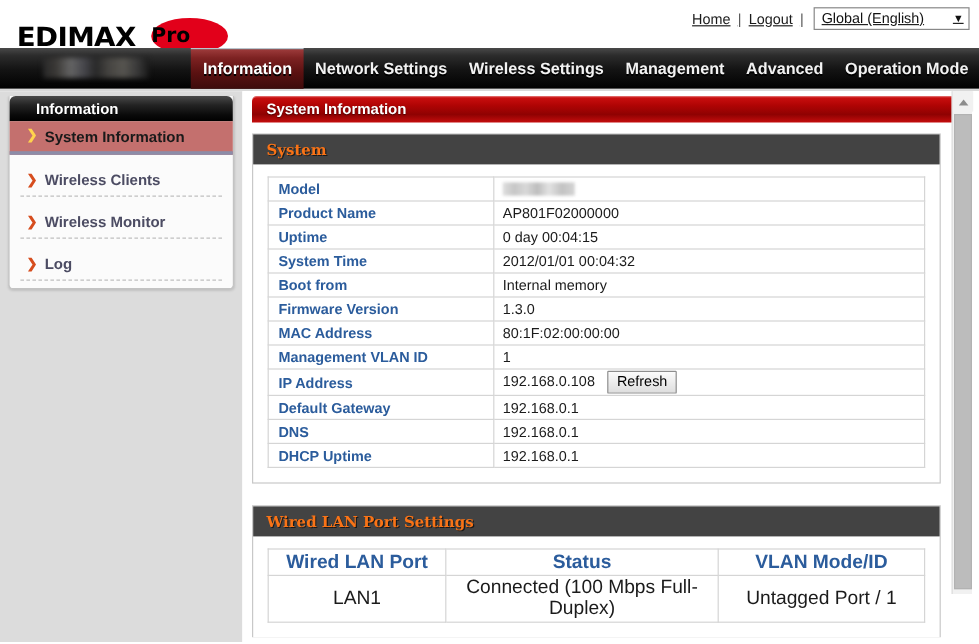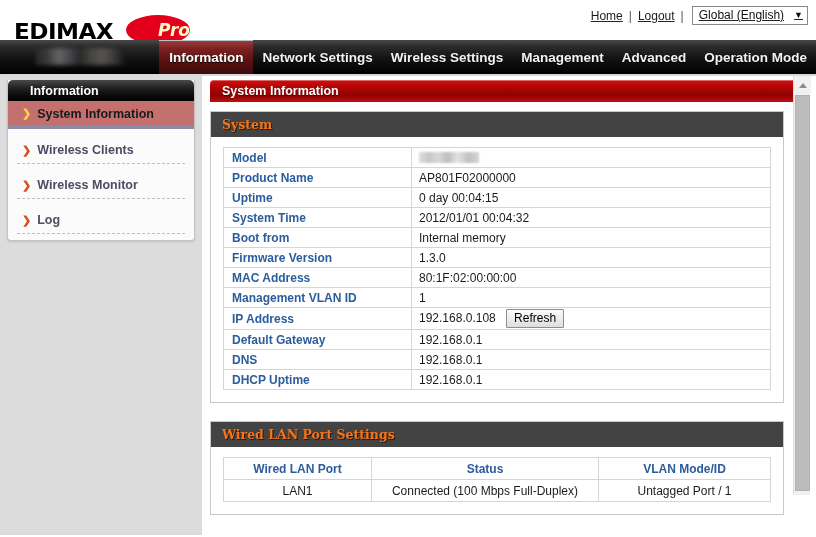--- a/index.html
+++ b/index.html
@@ -44,26 +44,25 @@
     left: 112px; top: 1px;
     width: 64px; height: 30px;
     background: #e2001a;
     border-radius: 50% / 50%;
   }
   .logo-pro-text {
     position: absolute;
     left: 0; top: 0;
     width: 64px; height: 30px;
     line-height: 30px;
-    text-align: right;
+    text-align: left;
     font-family: "DejaVu Sans", sans-serif;
     font-weight: bold;
-    font-style: italic;
     font-size: 17px;
-    color: #fef9c3;
+    color: #000000;
   }
 
   .toplinks {
     position: absolute;
     right: 8px; top: 6px;
     display: flex;
     align-items: center;
     font-size: 12px;
     color: #222;
     text-decoration: underline;
@@ -76,21 +75,21 @@
   .toplinks .sep { color: #555; padding: 0 2px; }
   .langsel {
     margin-left: 6px;
     border: 1px solid #888;
     background: #ffffff;
     padding: 1px 4px 2px 6px;
     font-size: 12px;
     color: #111;
     display: flex;
     align-items: center;
-    gap: 10px;
+    gap: 24px;
     height: 19px;
     line-height: 16px;
   }
   .langsel .caret { font-size: 9px; color: #111; }
 
   
   .navbar {
     position: relative;
     height: 36px;
     background: linear-gradient(to bottom, #494949 0%, #2c2c2c 18%, #141414 52%, #000000 100%);
@@ -322,21 +321,21 @@
     background: linear-gradient(to bottom, #fbfbfb 0%, #ebebeb 55%, #dedede 100%);
     border: 1px solid #8e8e8e;
     border-radius: 1px;
     cursor: pointer;
     line-height: 14px;
   }
 
   table.grid {
     width: 100%;
     border-collapse: collapse;
-    font-size: 12px;
+    font-size: 16px;
   }
   table.grid th {
     border: 1px solid #d5d5d5;
     background: #ffffff;
     color: #2b5c9c;
     font-weight: bold;
     height: 22px;
     text-align: center;
   }
   table.grid td {

